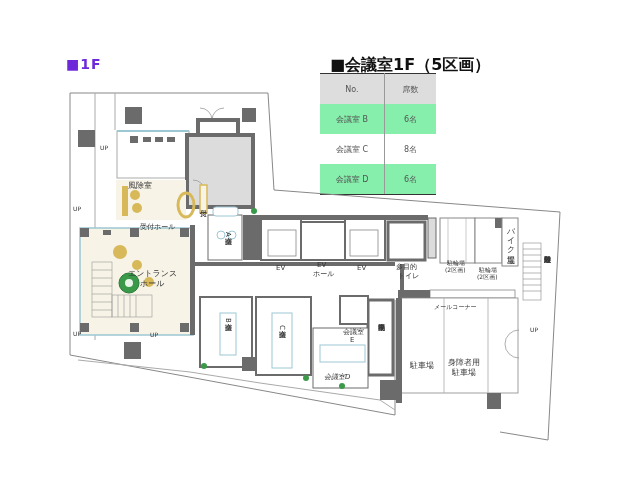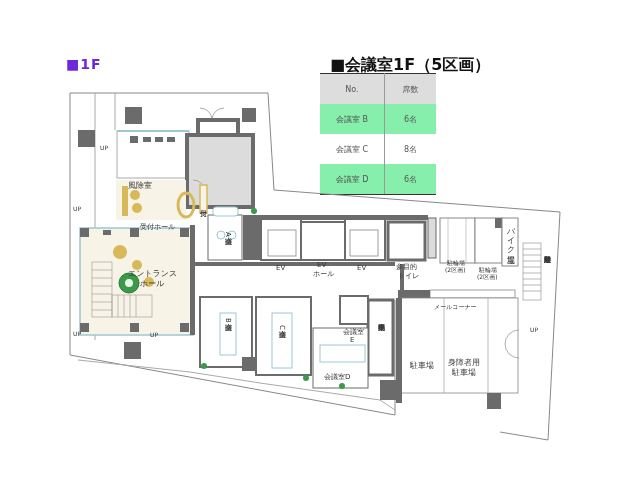--- a/index.html
+++ b/index.html
@@ -195,21 +195,21 @@
 <div class="lbl" style="left:479px;top:243px;font-size:6px;">駐輪場</div>
 <div class="lbl" style="left:477px;top:250px;font-size:6px;">(2区画)</div>
 <div class="vlbl" style="left:506px;top:222px;font-size:8px;">バイク置場</div>
 <div class="vlbl" style="left:543px;top:250px;">屋外避難階段</div>
 <div class="lbl" style="left:434px;top:280px;font-size:6px;">メールコーナー</div>
 <div class="lbl" style="left:343px;top:305px;">会議室</div>
 <div class="lbl" style="left:350px;top:313px;">E</div>
 <div class="vlbl" style="left:377px;top:318px;">廃棄物置場</div>
 <div class="vlbl" style="left:224px;top:318px;">会議室B</div>
 <div class="vlbl" style="left:278px;top:325px;">会議室C</div>
-<div class="lbl" style="left:324px;top:350px;">会議室D</div>
+<div class="lbl" style="left:324px;top:350px;font-style:italic;">会議室D</div>
 <div class="lbl" style="left:410px;top:338px;font-size:8px;">駐車場</div>
 <div class="lbl" style="left:448px;top:335px;font-size:8px;">身障者用</div>
 <div class="lbl" style="left:452px;top:345px;font-size:8px;">駐車場</div>
 
 <div class="lbl" style="left:100px;top:121px;font-size:6px;">UP</div>
 <div class="lbl" style="left:73px;top:182px;font-size:6px;">UP</div>
 <div class="lbl" style="left:150px;top:308px;font-size:6px;">UP</div>
 <div class="lbl" style="left:73px;top:307px;font-size:6px;">UP</div>
 <div class="lbl" style="left:530px;top:303px;font-size:6px;">UP</div>
 

